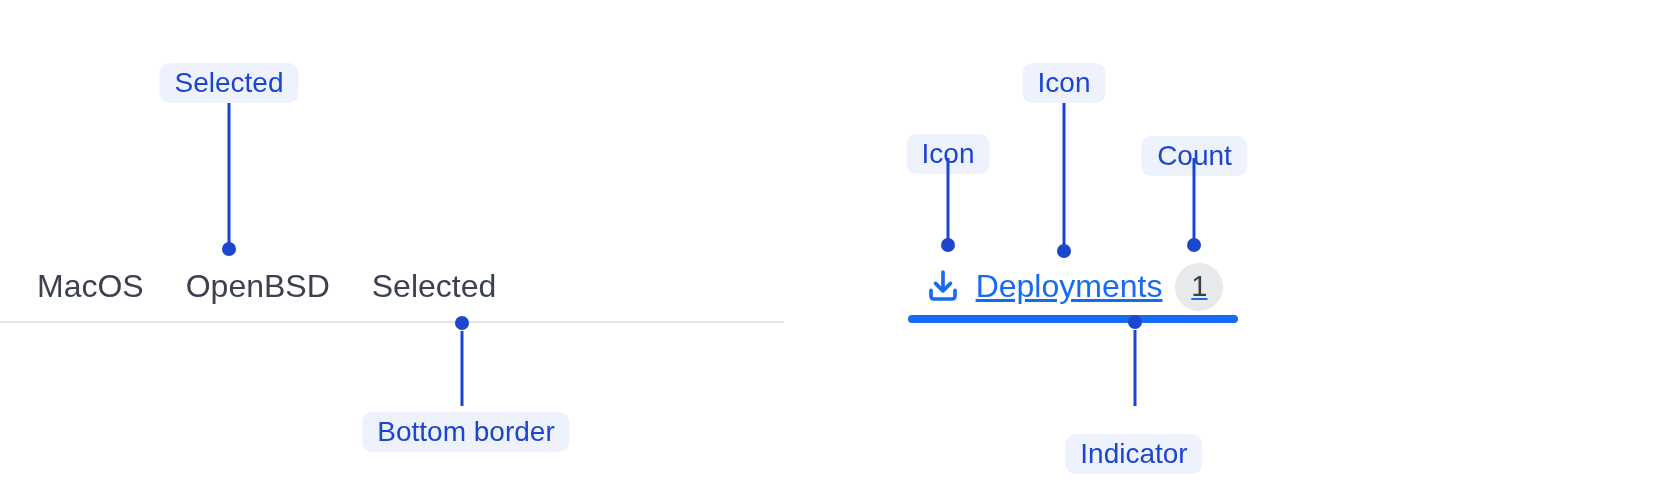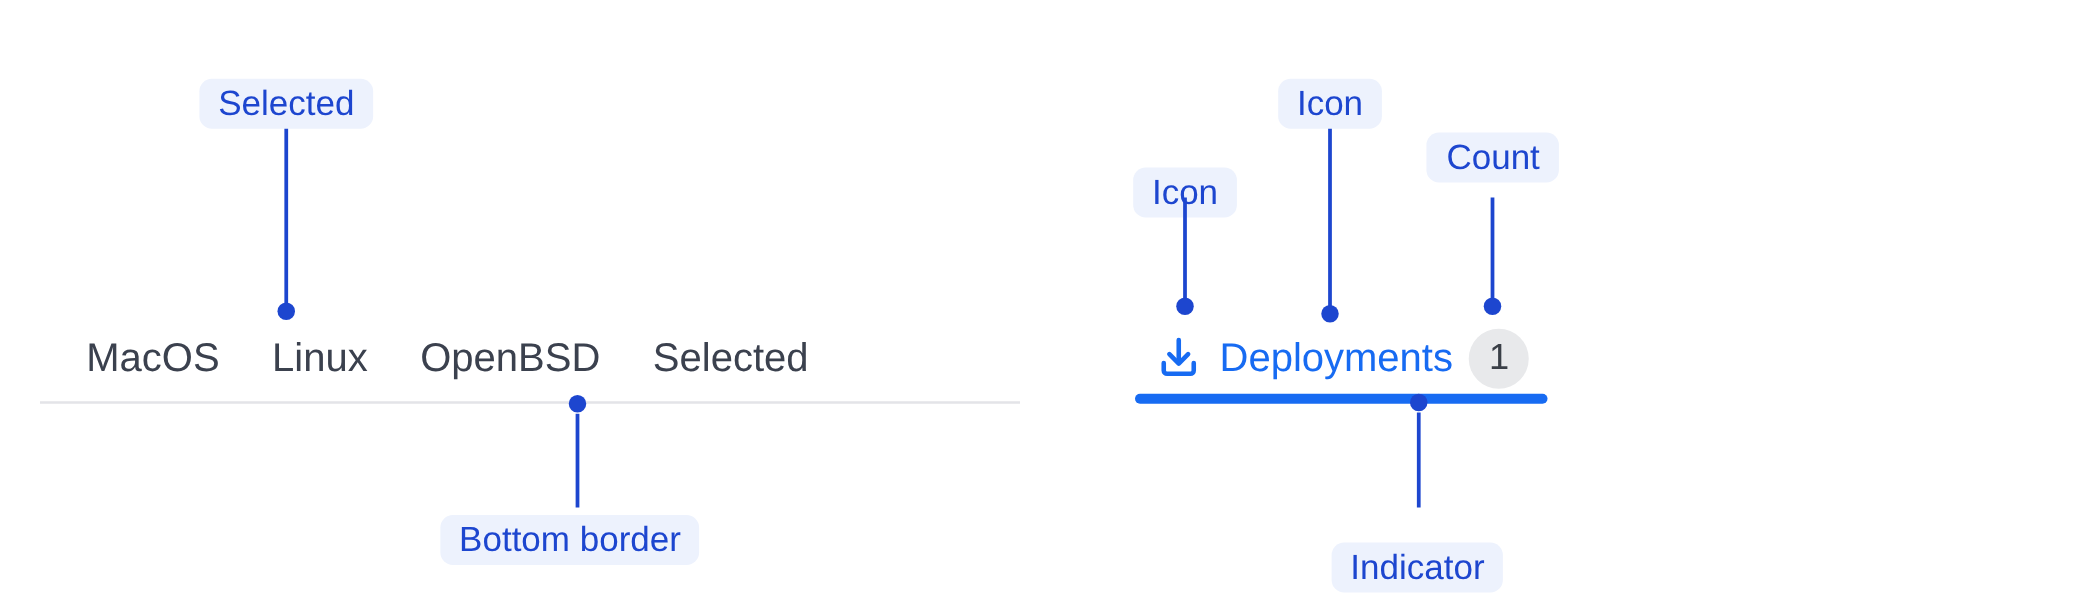--- a/index.html
+++ b/index.html
@@ -10,40 +10,39 @@
     font-family:"Liberation Sans", sans-serif;
     overflow:hidden;
   }
   
   .tabbar{
     position:absolute;left:0;top:252px;
     width:760px;height:69px;
     border-bottom:2px solid var(--tabbar-border,#E3E4E8);
     display:flex;align-items:center;gap:16px;
     padding-left:24px;
-    margin-left:32px;
   }
   .tab{
     position:relative;height:100%;
     display:flex;align-items:center;
     padding:0 13px;
     font-size:32px;color:var(--tab-text,#3B414E);
     white-space:nowrap;cursor:pointer;
   }
   .tab.selected{color:var(--tab-accent,#176BF2);}
   .tab.selected::after{
     content:"";position:absolute;left:0;right:0;bottom:-2px;
     height:7px;border-radius:4px;background:var(--tab-accent,#176BF2);
   }
   
   .dep-tab{
     position:absolute;left:908px;top:252px;
     width:330px;height:69px;
     display:flex;align-items:center;justify-content:center;gap:13px;
-    color:var(--tab-accent,#176BF2);font-size:32px;cursor:pointer;
+    color:var(--tab-accent,#176BF2);font-size:32px;cursor:pointer;text-decoration:underline;
   }
   .dep-tab::after{
     content:"";position:absolute;left:0;right:0;bottom:-2px;
     height:8px;border-radius:4px;background:var(--tab-accent,#176BF2);
   }
   .dep-icon{width:40px;height:40px;display:block;flex:0 0 auto;}
   .dep-badge{
     width:48px;height:48px;border-radius:50%;
     background:var(--badge-bg,#E8E9EB);color:var(--badge-text,#3A3F47);
     font-size:29px;display:flex;align-items:center;justify-content:center;
@@ -68,52 +67,51 @@
     background:var(--annotation-accent,#1D46CF);
   }
 </style>
 </head>
 <body>
 
 <div class="canvas">
 
   <div class="tabbar">
     <div class="tab">MacOS</div>
-    <div class="tab">Linux</div>
     <div class="tab">OpenBSD</div>
     <div class="tab">Selected</div>
   </div>
 
   <div class="dep-tab">
     <svg class="dep-icon" viewBox="0 0 24 24" fill="none" stroke="#176BF2" stroke-width="2.2" stroke-linecap="round" stroke-linejoin="round">
       <path d="M12 3v10.5"></path>
       <path d="M7.5 9.8 12 14.3l4.5-4.5"></path>
       <path d="M4.8 14v3.6a1.6 1.6 0 0 0 1.6 1.6h11.2a1.6 1.6 0 0 0 1.6-1.6V14"></path>
     </svg>
     <span>Deployments</span>
     <span class="dep-badge">1</span>
   </div>
 
   <div class="pill" style="left:229px;top:63px;">Selected</div>
   <div class="aline" style="left:229px;top:103px;height:143px;"></div>
   <div class="adot" style="left:229px;top:249px;"></div>
 
   <div class="adot" style="left:462px;top:323px;"></div>
   <div class="aline" style="left:462px;top:331px;height:75px;"></div>
-  <div class="pill" style="left:456px;top:412px;">Bottom border</div>
+  <div class="pill" style="left:466px;top:412px;">Bottom border</div>
 
   <div class="pill" style="left:948px;top:134px;">Icon</div>
   <div class="aline" style="left:948px;top:158px;height:82px;"></div>
   <div class="adot" style="left:948px;top:245px;"></div>
 
   <div class="pill" style="left:1064px;top:63px;">Icon</div>
   <div class="aline" style="left:1064px;top:103px;height:143px;"></div>
   <div class="adot" style="left:1064px;top:251px;"></div>
 
-  <div class="pill" style="left:1194px;top:106px;padding-left:16px;">Count</div>
+  <div class="pill" style="left:1194px;top:136px;padding-left:16px;">Count</div>
   <div class="aline" style="left:1194px;top:158px;height:82px;"></div>
   <div class="adot" style="left:1194px;top:245px;"></div>
 
   <div class="adot" style="left:1135px;top:322px;"></div>
   <div class="aline" style="left:1135px;top:330px;height:76px;"></div>
   <div class="pill" style="left:1134px;top:434px;">Indicator</div>
 
 </div>
 
 </body></html>

